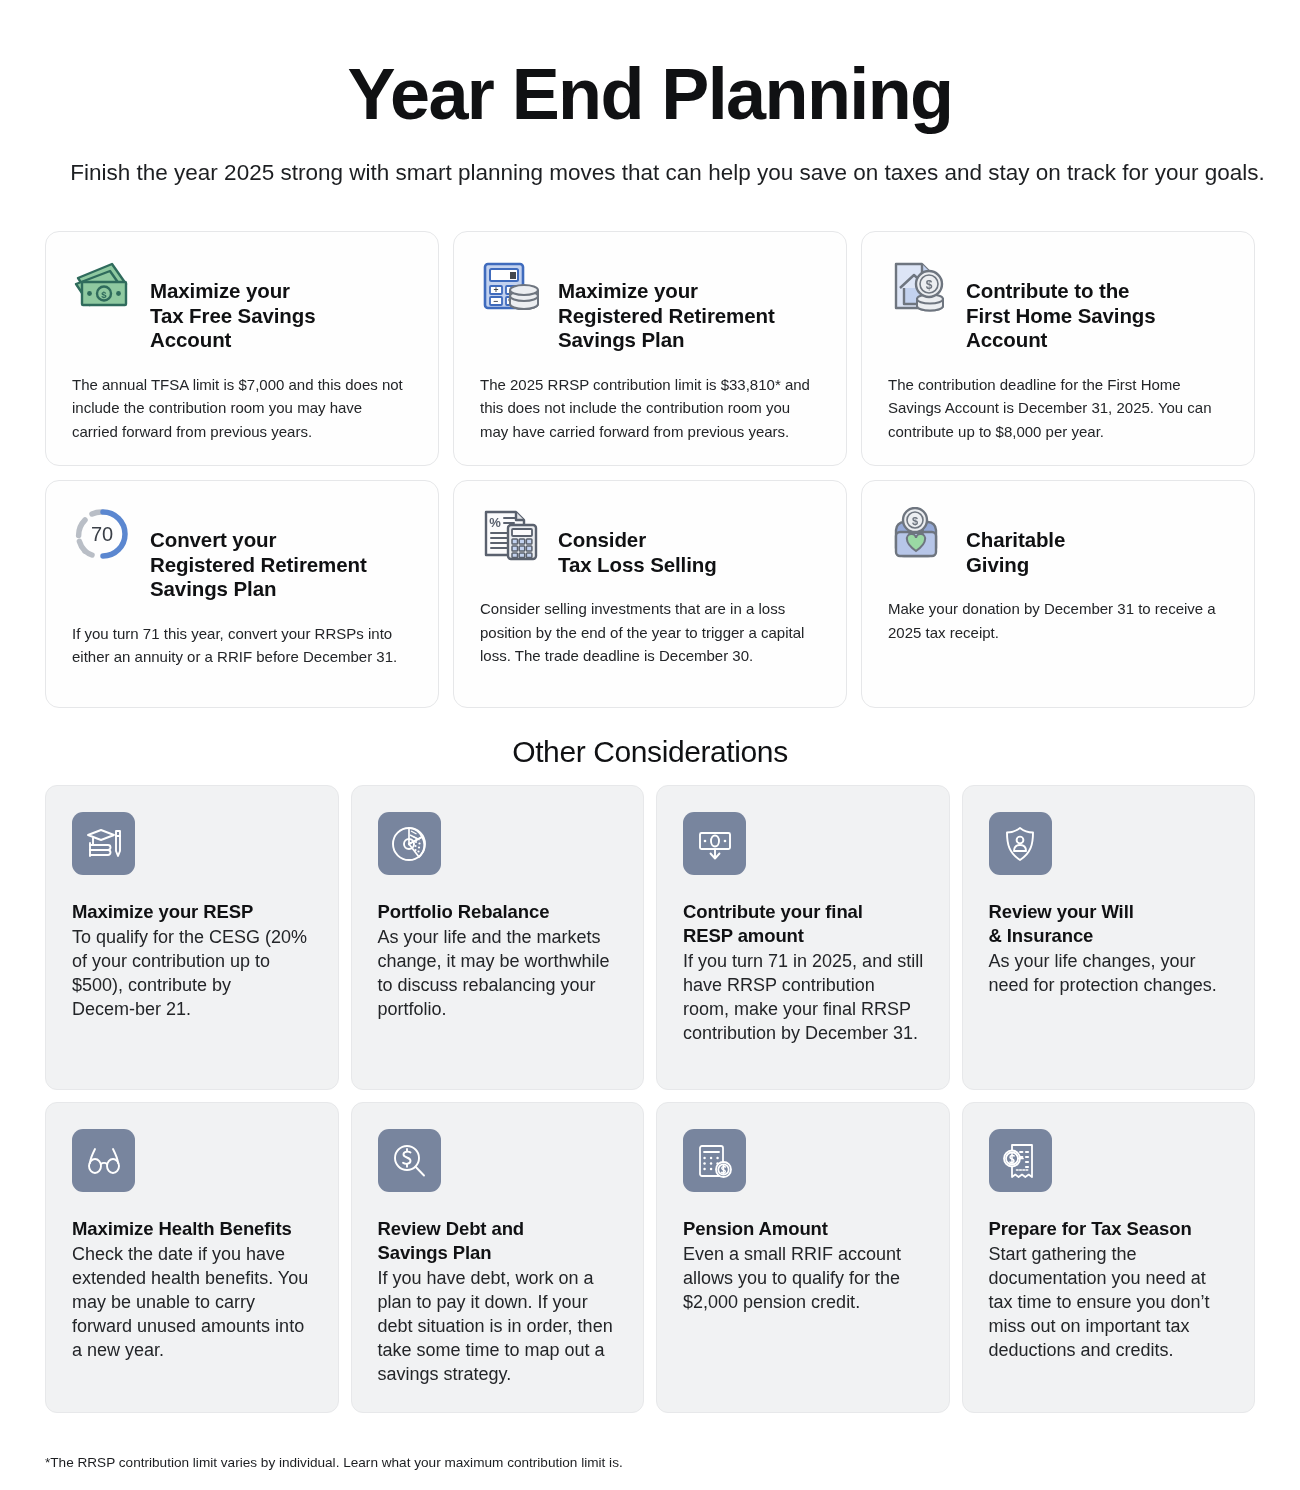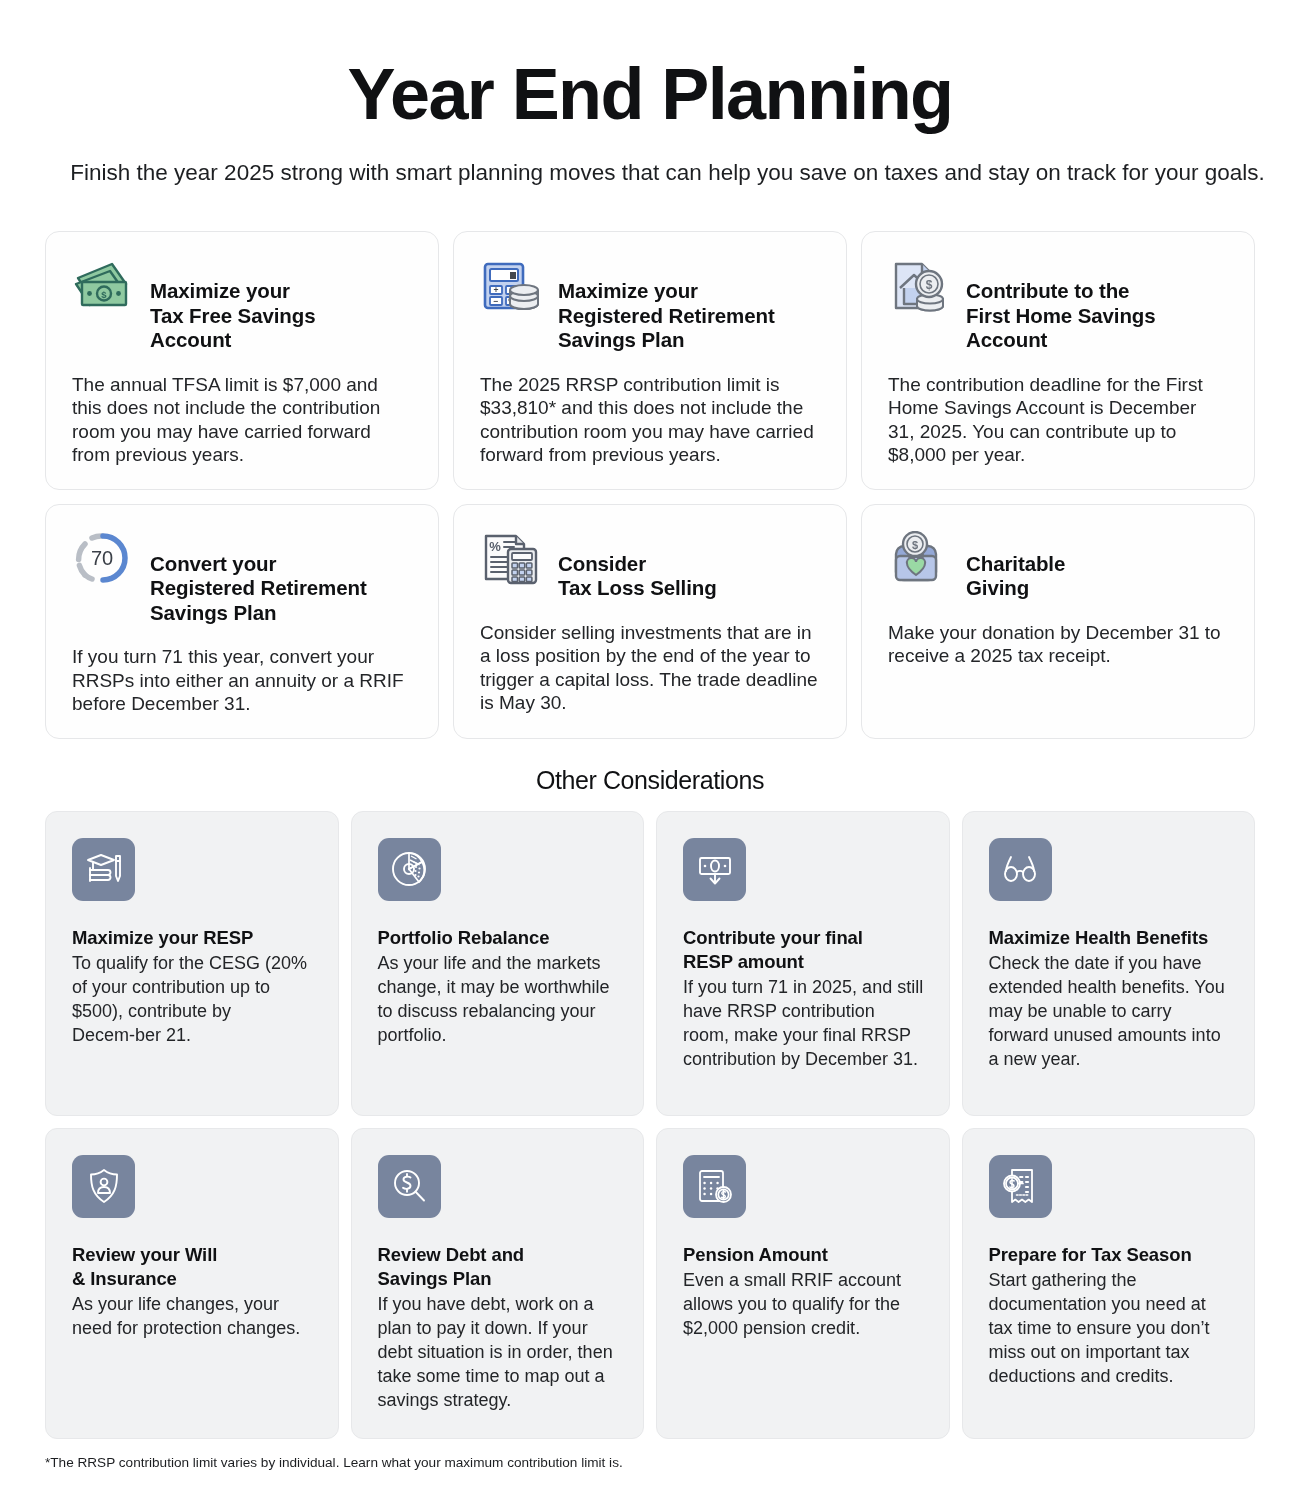--- a/index.html
+++ b/index.html
@@ -63,29 +63,29 @@
     font-size: 20.5px;
     font-weight: 700;
     line-height: 24.5px;
     color: #101113;
     letter-spacing: -0.1px;
     padding-top: 2px;
     margin-top: 21px;
   }
   .tcard-body {
     margin-top: 20px;
-    font-size: 19px;
+    font-size: 15px;
     line-height: 23.5px;
     color: #232528;
   }
 
   
   .section-head {
     text-align: center;
-    font-size: 25px;
+    font-size: 30px;
     font-weight: 500;
     letter-spacing: -0.4px;
     margin-top: 27px;
     color: #101113;
   }
 
   
   .bot-grid {
     margin: 16px 45px 0 45px;
     display: grid;
@@ -287,21 +287,21 @@
                 <rect x="39.2" y="46" width="5.5" height="4.5" rx="0.8"></rect>
                 <rect x="46.4" y="46" width="5.5" height="4.5" rx="0.8"></rect>
             </g>
           </svg>
         </div>
         <div class="tcard-title">
           <div>Consider</div>
           <div>Tax Loss Selling</div>
         </div>
       </div>
-      <div class="tcard-body">Consider selling investments that are in a loss position by the end of the year to trigger a capital loss. The trade deadline is May 30.</div>
+      <div class="tcard-body">Consider selling investments that are in a loss position by the end of the year to trigger a capital loss. The trade deadline is December 30.</div>
     </div>
 
     <div class="tcard">
       <div class="tcard-head">
         <div class="tcard-ico">
           <svg viewBox="0 0 62 58">
             <rect x="8" y="15" width="40" height="34" rx="8" fill="#94a8d6" stroke="#6e757f" stroke-width="2.4"></rect>
             <rect x="8" y="25" width="40" height="24" rx="4" fill="#b7c6e8" stroke="#6e757f" stroke-width="2.4"></rect>
             <rect x="20" y="22" width="16" height="5" rx="1.5" fill="#6e757f"></rect>
             <path d="M28 44 c-7-5-9-8-9-11.5 a4.5 4.5 0 0 1 9-1.8 a4.5 4.5 0 0 1 9 1.8 C37 36 35 39 28 44 Z" fill="#9ad9a4" stroke="#6e757f" stroke-width="2"></path>
@@ -384,46 +384,46 @@
       <div class="bcard-title">
         <div>Contribute your final</div>
         <div>RESP amount</div>
       </div>
       <div class="bcard-body">If you turn 71 in 2025, and still have RRSP contribution room, make your final RRSP contribution by December 31.</div>
     </div>
 
     <div class="bcard">
       <div class="bcard-ico">
         <svg viewBox="0 0 40 40" width="40" height="40" fill="none" stroke="#ffffff" stroke-width="1.9" stroke-linejoin="round" stroke-linecap="round">
+          <path d="M20 4 C15 8 10 8.5 7 8.5 C7 20 9 29 20 36 C31 29 33 20 33 8.5 C30 8.5 25 8 20 4 Z"></path>
+          <circle cx="20" cy="16" r="3.4"></circle>
+          <path d="M14 27 C14 22.5 17 21 20 21 C23 21 26 22.5 26 27 Z"></path>
+        </svg>
+      </div>
+      <div class="bcard-title">
+        <div>Review your Will</div>
+        <div>&amp; Insurance</div>
+      </div>
+      <div class="bcard-body">As your life changes, your need for protection changes.</div>
+    </div>
+
+    <div class="bcard">
+      <div class="bcard-ico">
+        <svg viewBox="0 0 40 40" width="40" height="40" fill="none" stroke="#ffffff" stroke-width="1.9" stroke-linejoin="round" stroke-linecap="round">
           <path d="M11 8 C8 14 6 19 6 22"></path>
           <path d="M29 8 C32 14 34 19 34 22"></path>
           <ellipse cx="11" cy="25" rx="6" ry="7"></ellipse>
           <ellipse cx="29" cy="25" rx="6" ry="7"></ellipse>
           <path d="M17 23 C18.5 21.5 21.5 21.5 23 23"></path>
         </svg>
       </div>
       <div class="bcard-title">
         <div>Maximize Health Benefits</div>
       </div>
       <div class="bcard-body">Check the date if you have extended health benefits. You may be unable to carry forward unused amounts into a new year.</div>
-    </div>
-
-    <div class="bcard">
-      <div class="bcard-ico">
-        <svg viewBox="0 0 40 40" width="40" height="40" fill="none" stroke="#ffffff" stroke-width="1.9" stroke-linejoin="round" stroke-linecap="round">
-          <path d="M20 4 C15 8 10 8.5 7 8.5 C7 20 9 29 20 36 C31 29 33 20 33 8.5 C30 8.5 25 8 20 4 Z"></path>
-          <circle cx="20" cy="16" r="3.4"></circle>
-          <path d="M14 27 C14 22.5 17 21 20 21 C23 21 26 22.5 26 27 Z"></path>
-        </svg>
-      </div>
-      <div class="bcard-title">
-        <div>Review your Will</div>
-        <div>&amp; Insurance</div>
-      </div>
-      <div class="bcard-body">As your life changes, your need for protection changes.</div>
     </div>
 
     <div class="bcard">
       <div class="bcard-ico">
         <svg viewBox="0 0 40 40" width="40" height="40" fill="none" stroke="#ffffff" stroke-width="1.9" stroke-linecap="round">
           <circle cx="18" cy="17" r="12"></circle>
           <path d="M26.8 26 L35 34.5"></path>
           <path d="M21.5 11.5 C20 10.3 14.5 10 14.5 13.5 C14.5 17 21.5 16 21.5 19.8 C21.5 23.5 15.8 23.3 14 21.8"></path>
           <path d="M18 8 v2.3"></path>
             <path d="M18 23.5 v2.3"></path>

